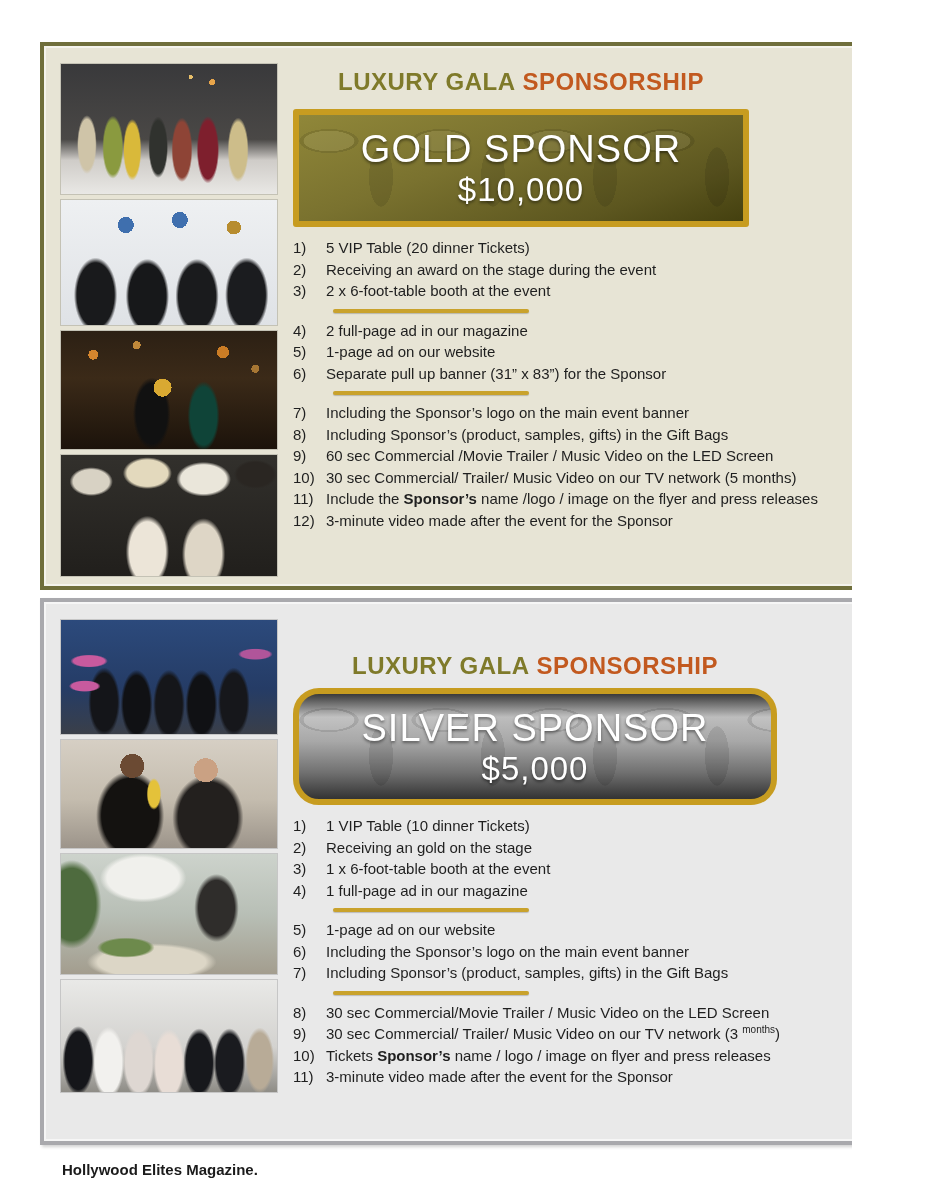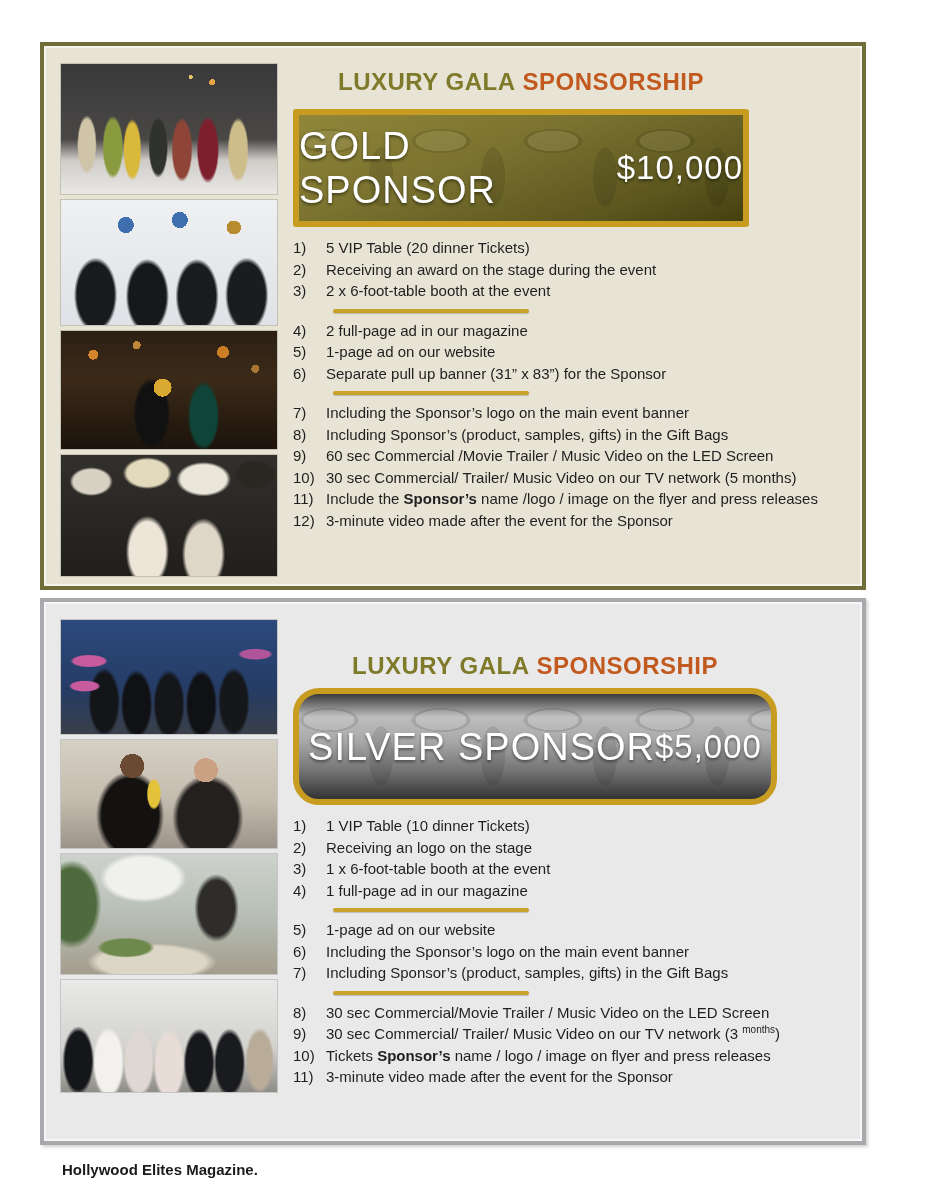--- a/index.html
+++ b/index.html
@@ -1,16 +1,16 @@
 <!DOCTYPE html>
 <html><head>
 <meta charset="utf-8">
 <style>
   html,body{margin:0;padding:0;background:#ffffff;}
-  .page{position:relative;width:927px;height:1200px;background:#ffffff;overflow:hidden;
+  .page{position:relative;width:852px;height:1200px;background:#ffffff;overflow:hidden;
         font-family:"Liberation Sans",sans-serif;}
 
   
   .panel{position:absolute;left:40px;width:826px;box-sizing:border-box;
          display:flex;padding:16px 12px 10px 17px;gap:16px;}
   .panel-gold{top:42px;height:548px;background:#e7e4d5;border:4px solid #6f6e3b;
               box-shadow:inset 0 0 0 2px rgba(255,255,255,.55);}
   .panel-silver{top:598px;height:547px;background:#e9e9e9;border:4px solid #a9a9ad;
               box-shadow:inset 0 0 0 2px rgba(255,255,255,.6),2px 2px 3px rgba(0,0,0,.18);}
 
@@ -96,21 +96,21 @@
   .panel-gold .headwrap{width:456px;margin-top:6px;}
   .panel-silver .headwrap{width:484px;margin-top:34px;}
 
   .sec-title{text-align:center;font-size:24px;font-weight:bold;letter-spacing:.5px;
              white-space:nowrap;line-height:28px;}
   .t-main{color:#7f7a2a;}
   .t-accent{color:#c2591f;margin-left:7px;}
 
   .banner{position:relative;margin-top:13px;height:118px;box-sizing:border-box;
           border:6px solid #c79c20;border-radius:3px;
-          display:flex;flex-direction:row;align-items:center;justify-content:center;
+          display:flex;flex-direction:column;align-items:center;justify-content:center;
           color:#ffffff;text-shadow:0 2px 3px rgba(0,0,0,.45);overflow:hidden;}
   .panel-silver .banner{margin-top:8px;height:117px;border-radius:26px;}
   .banner-gold-bg{background:linear-gradient(160deg,#908739 0%,#7a722f 40%,#5c561f 78%,#44400f 100%);}
   .banner-silver-bg{background:linear-gradient(180deg,#3a3a3a 0%,#bdbdbd 22%,#a8a8a8 45%,#707070 75%,#333333 100%);}
   .banner::before{content:"";position:absolute;inset:0;pointer-events:none;
     background-image:
       radial-gradient(ellipse 42px 17px at 30px 26px, rgba(255,255,255,.07) 0 60%, rgba(0,0,0,.10) 61% 70%, transparent 71%),
       radial-gradient(ellipse 17px 42px at 82px 62px, rgba(0,0,0,.10) 0 70%, transparent 71%);
     background-size:112px 92px;}
   .banner-line1{position:relative;font-size:38px;line-height:44px;letter-spacing:1px;font-weight:normal;}
@@ -225,21 +225,21 @@
           <div class="banner-line2">$5,000</div>
         </div>
       </div>
       <div class="benefits">
           <div class="li">
             <span class="num">1)</span>
             <span class="txt"><span>1 VIP Table (10 dinner Tickets)</span></span>
           </div>
           <div class="li">
             <span class="num">2)</span>
-            <span class="txt"><span>Receiving an logo on the stage</span></span>
+            <span class="txt"><span>Receiving an gold on the stage</span></span>
           </div>
           <div class="li">
             <span class="num">3)</span>
             <span class="txt"><span>1 x 6-foot-table booth at the event</span></span>
           </div>
           <div class="li">
             <span class="num">4)</span>
             <span class="txt"><span>1 full-page ad in our magazine</span></span>
           </div>
           <div class="divider"></div>

